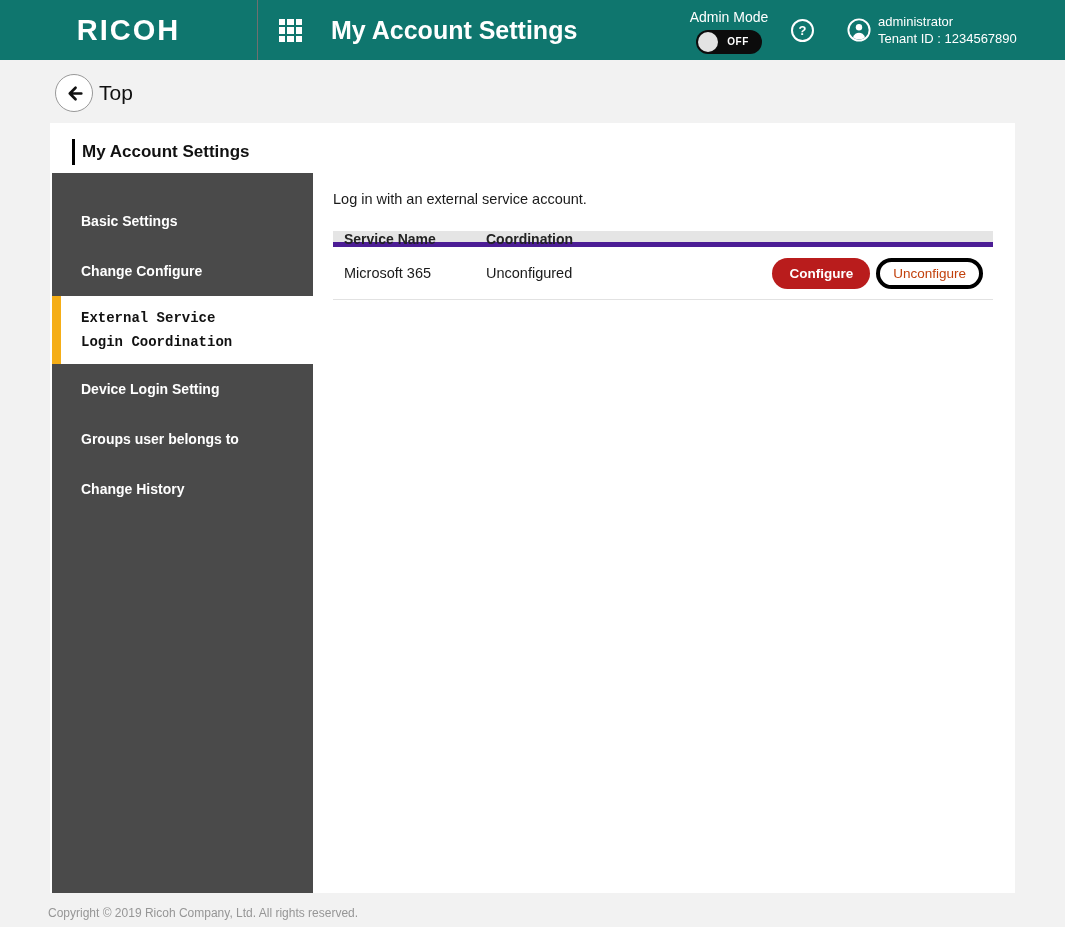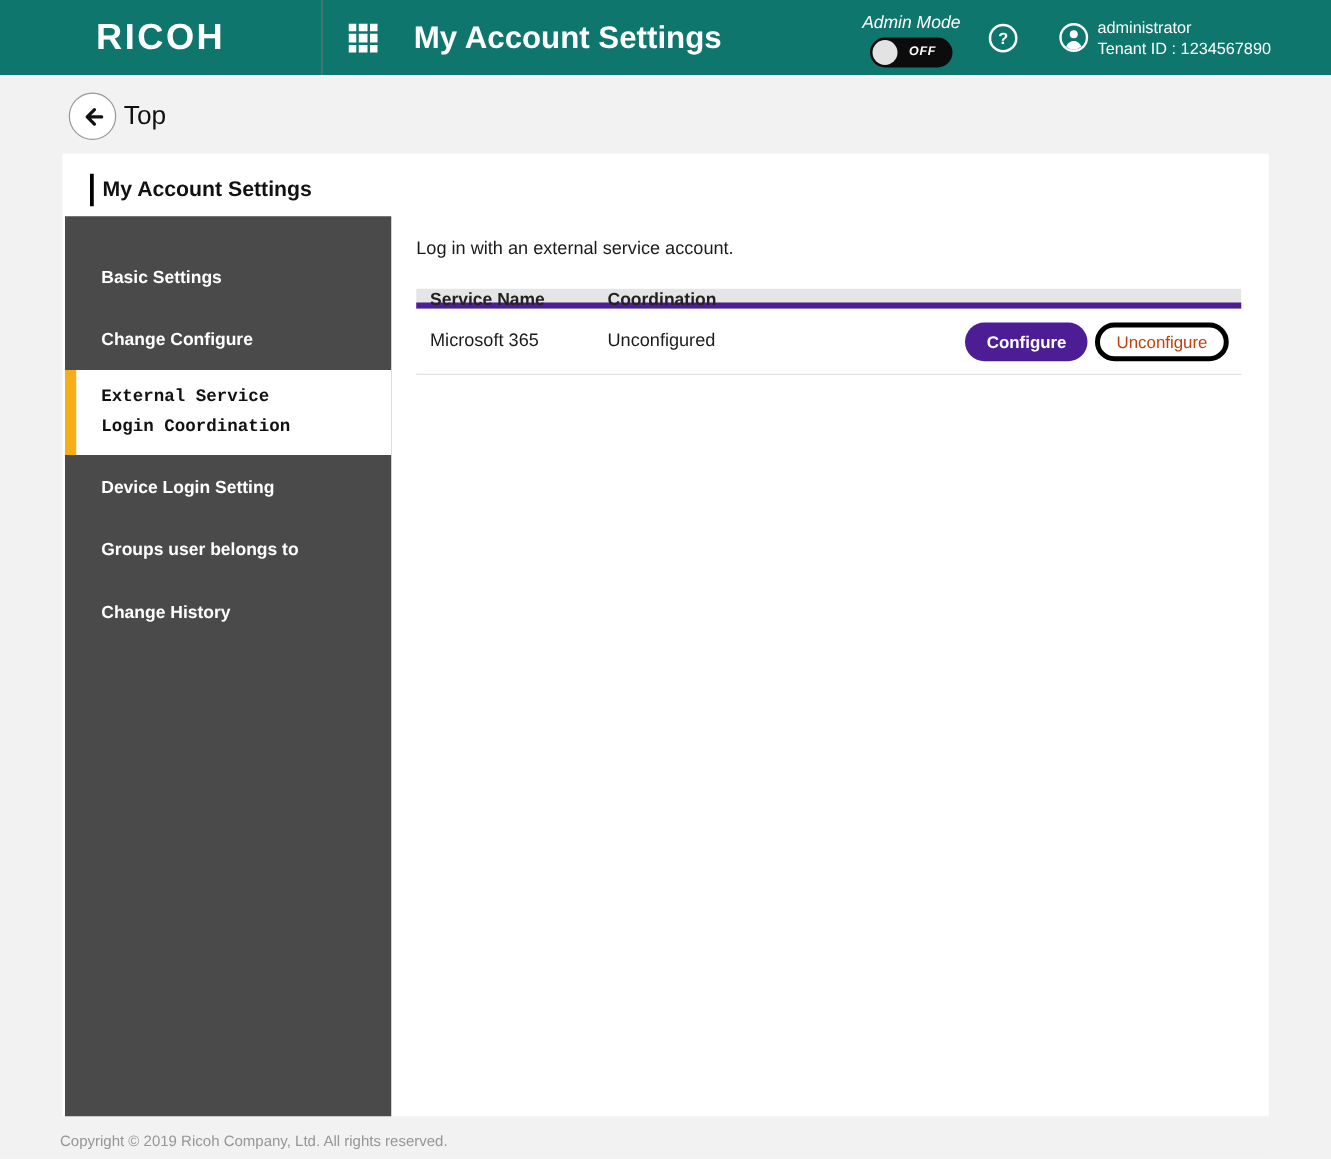--- a/index.html
+++ b/index.html
@@ -9,21 +9,21 @@
   
   .topbar { position:absolute; left:0; top:0; width:100%; height:60px; background:#0f766e; }
   .logo { position:absolute; left:0; top:0; width:257px; height:60px; display:flex; align-items:center; justify-content:center;
           color:#fff; font-weight:800; font-size:29px; letter-spacing:2px; }
   .topbar-divider { position:absolute; left:257px; top:0; width:1px; height:60px; background:#6f6f6f; }
   .grid-icon { position:absolute; left:279px; top:19px; width:23px; height:23px; display:grid;
                grid-template-columns:repeat(3,1fr); grid-template-rows:repeat(3,1fr); gap:2px; cursor:pointer; }
   .grid-icon i { background:#fff; }
   .app-title { position:absolute; left:331px; top:0; height:60px; line-height:60px; color:#fff; font-size:25px; font-weight:600; }
 
-  .admin-group { position:absolute; left:679px; top:8px; width:100px; text-align:center;font-style:italic; }
+  .admin-group { position:absolute; left:679px; top:8px; width:100px; text-align:center; }
   .admin-label { color:#fff; font-size:14px; line-height:18px; }
   .toggle { position:relative; margin:4px auto 0; width:66px; height:24px; background:#0c0c0c; border-radius:12px; cursor:pointer; }
   .toggle-knob { position:absolute; left:2px; top:2px; width:20px; height:20px; border-radius:50%; background:#e3e3e3; }
   .toggle-state { position:absolute; left:26px; right:8px; top:0; height:24px; line-height:24px; text-align:center;
                   color:#fff; font-size:10px; font-weight:bold; letter-spacing:0.5px; }
 
   .help-icon { position:absolute; left:791px; top:19px; width:23px; height:23px; border:2px solid #fff; border-radius:50%;
                color:#fff; font-size:13px; font-weight:bold; text-align:center; line-height:19px; cursor:pointer; }
   .user-icon { position:absolute; left:847px; top:18px; width:24px; height:24px; cursor:pointer; }
   .user-info { position:absolute; left:878px; top:13px; color:#fff; font-size:13px; line-height:17px; }
@@ -48,21 +48,21 @@
   
   .desc { position:absolute; left:283px; top:68px; font-size:14.5px; color:#1a1a1a; }
   .table { position:absolute; left:283px; top:108px; width:660px; }
   .thead { display:grid; grid-template-columns:153px 1fr auto; align-items:center; height:16px;
            background:#e5e5e5; border-bottom:5px solid #4c1d95; font-size:14px; font-weight:bold; color:#222; }
   .trow { display:grid; grid-template-columns:153px 1fr auto; align-items:center; height:53px;
           border-bottom:1px solid #e2e2e2; font-size:14.5px; color:#1a1a1a; background:#fff; }
   .cell-first { padding-left:11px; }
   .actions { display:flex; gap:6px; padding-right:10px; align-items:center; }
   .btn { height:31px; border-radius:16px; font-family:"Liberation Sans", sans-serif; font-size:13.5px; cursor:pointer; }
-  .btn-primary { background:#4c1d95; color:#fff; font-weight:bold; border:none; padding:0 17px; }
+  .btn-primary { background:#b91c1c; color:#fff; font-weight:bold; border:none; padding:0 17px; }
   .btn-disabled { background:#fff; color:#c2410c; border:4px solid #000000; padding:0 13px; cursor:default; }
 
   
   .footer-text { position:absolute; left:48px; top:906px; font-size:12px; color:#969696; }
 </style>
 </head>
 <body>
 
 <div id="app">
 

